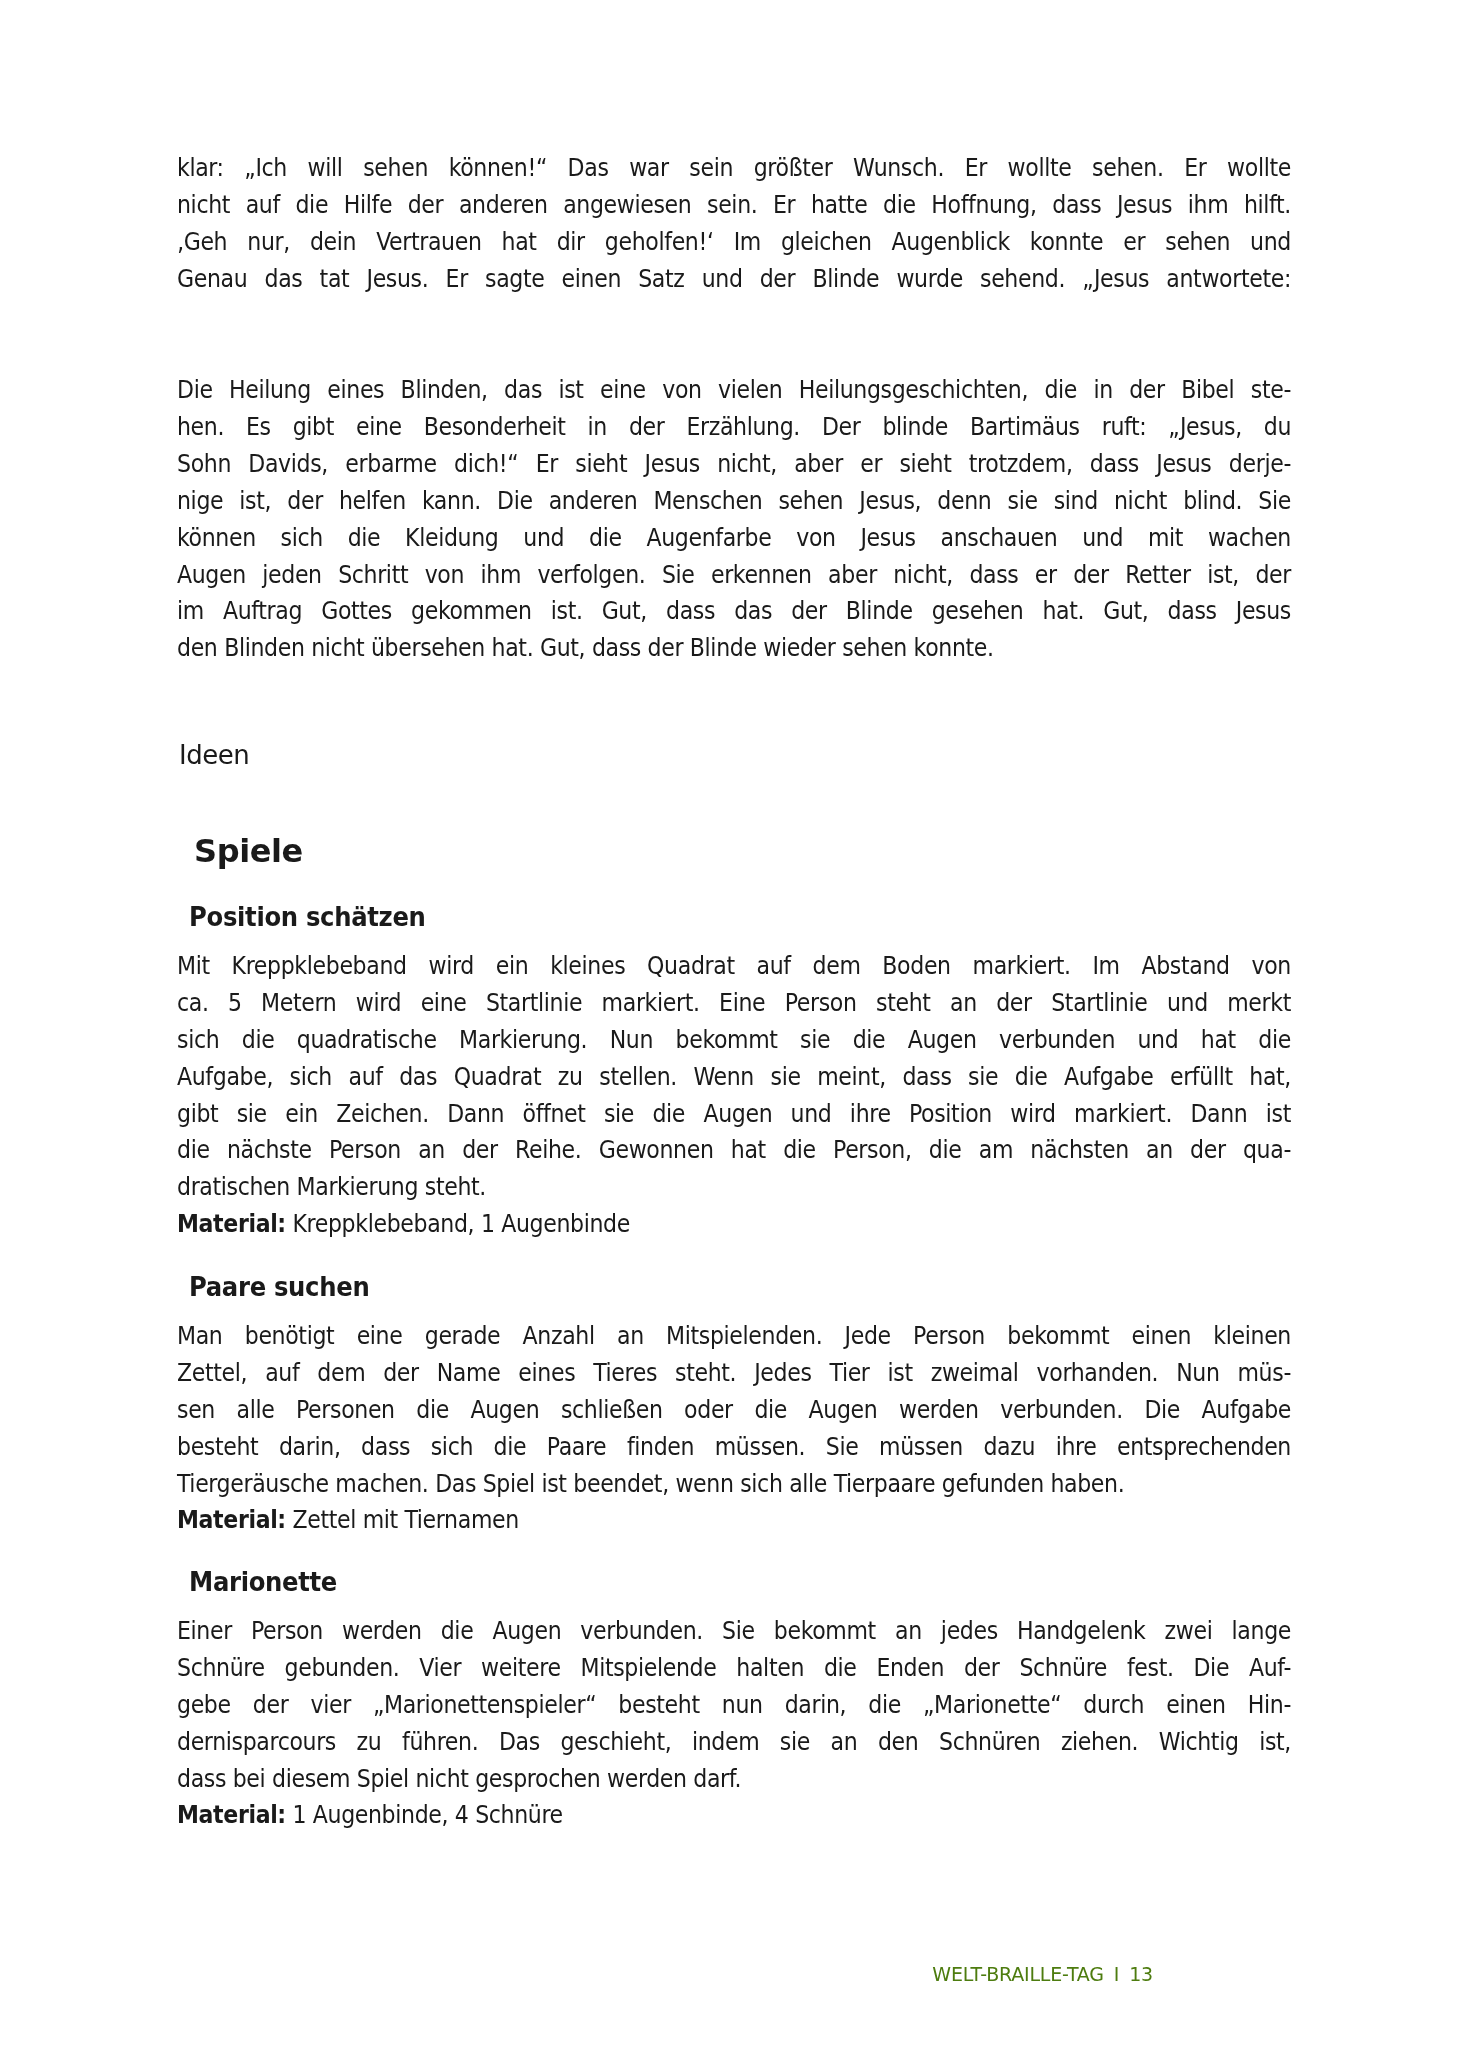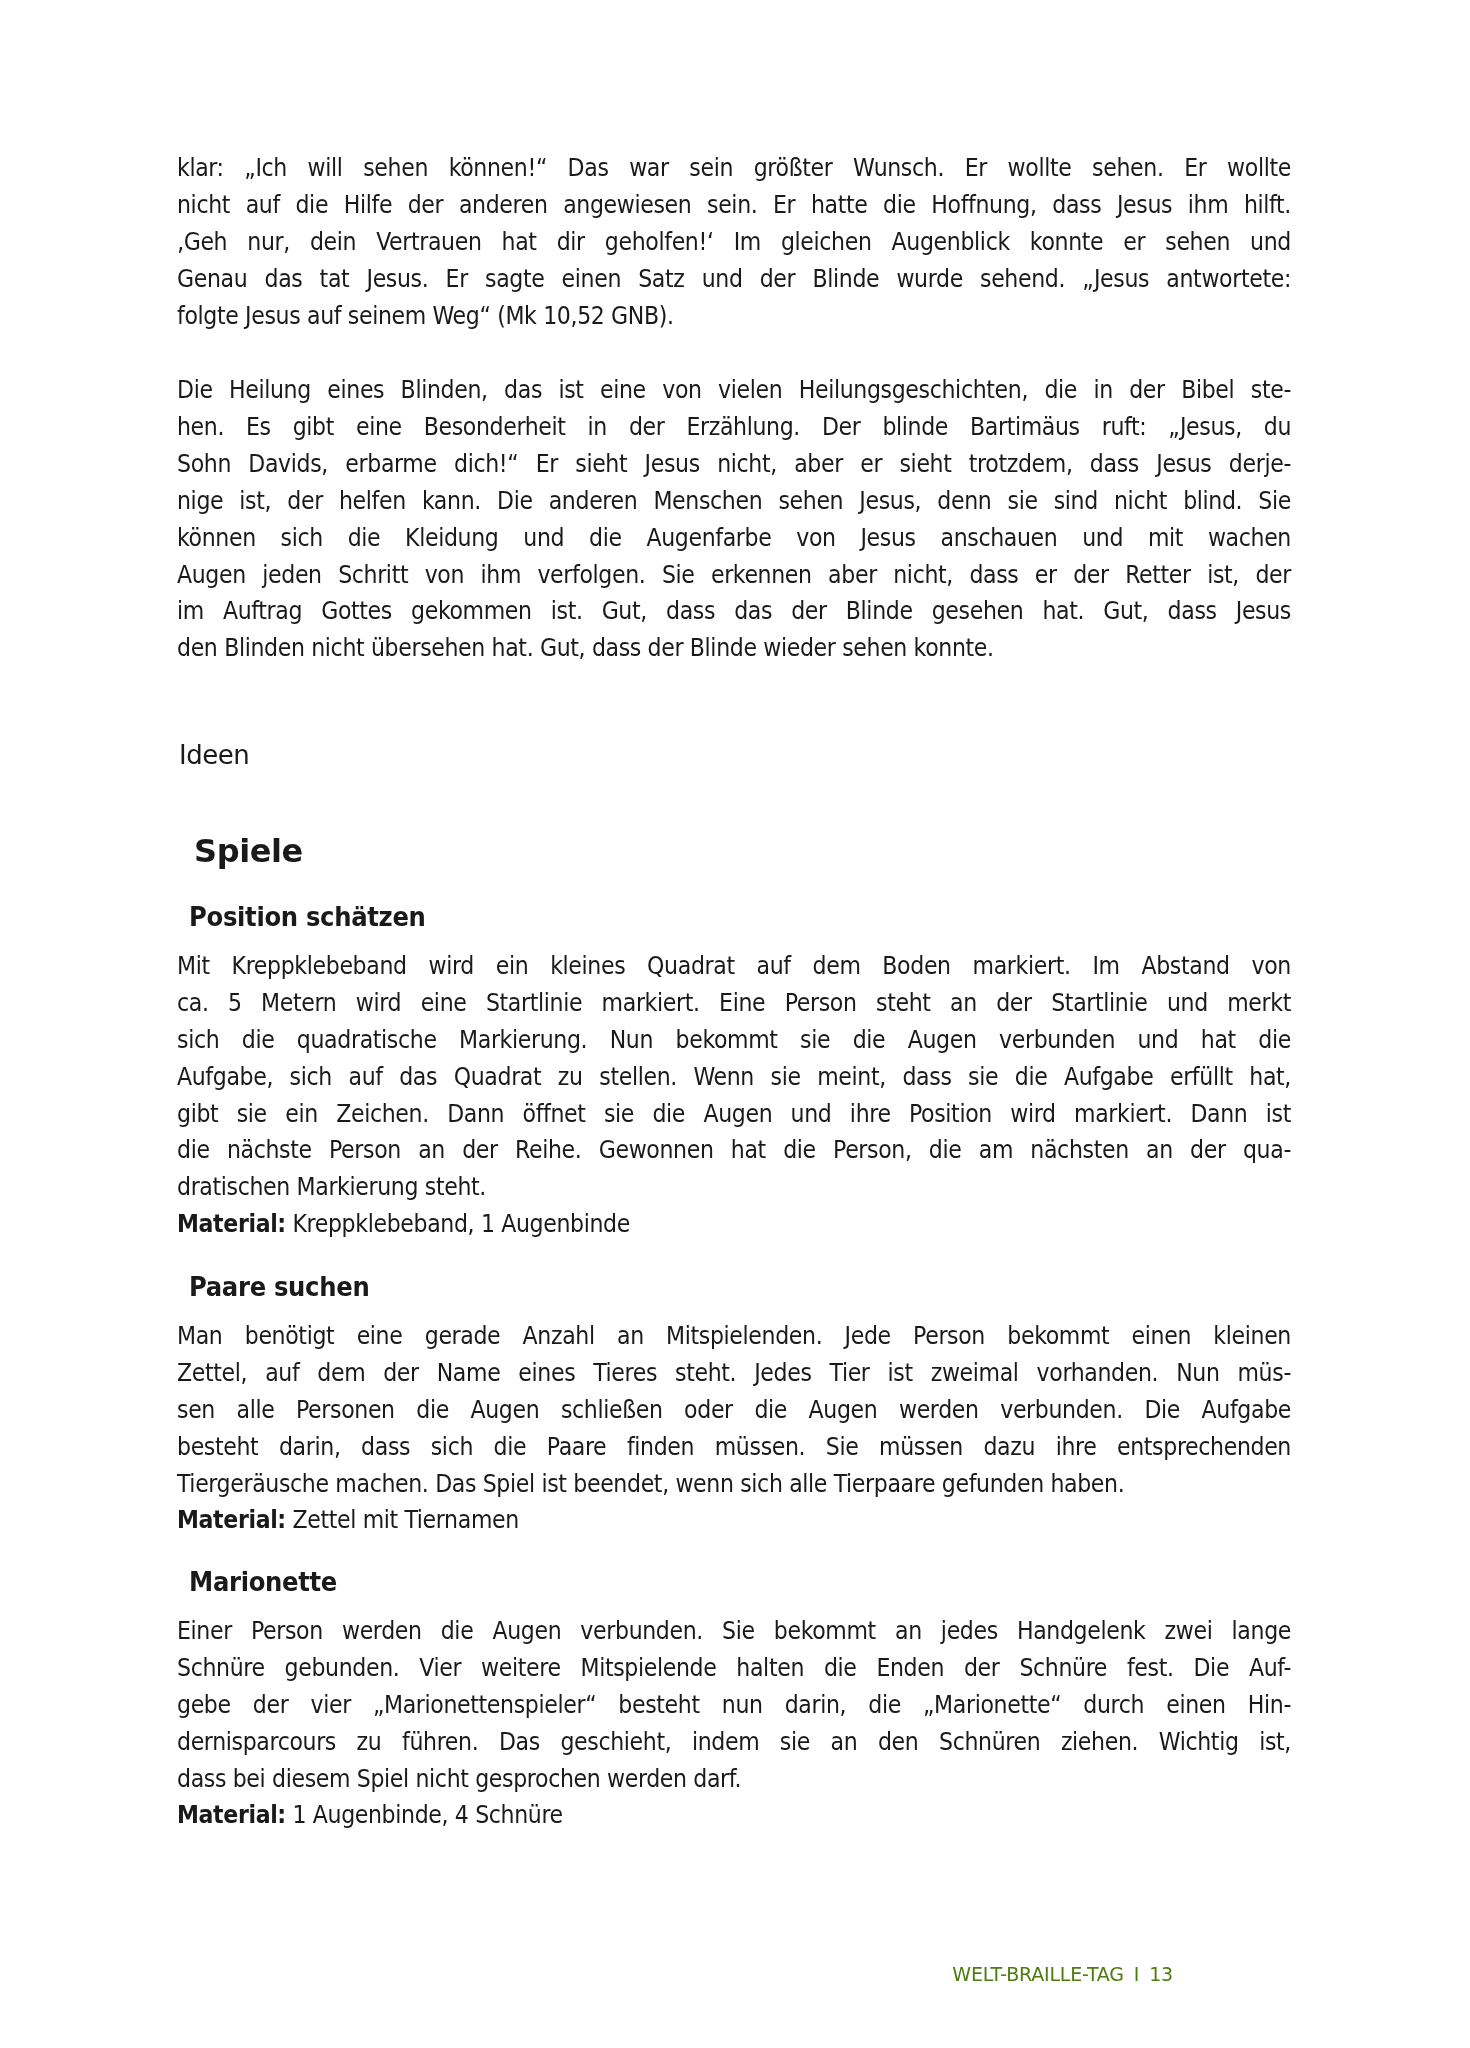--- a/index.html
+++ b/index.html
@@ -1,20 +1,20 @@
 <!DOCTYPE html>
 <html><head>
 <meta charset="utf-8">
 <style>
   html, body { margin: 0; padding: 0; background: #ffffff; }
   body {
     width: 1470px; height: 2048px; position: relative; overflow: hidden;
     font-family: "DejaVu Sans", sans-serif; color: #1a1a1a;
   }
-  .page { position: absolute; left: 0; top: 0; width: 1233px; height: 2048px; background: #fff; padding-left: 20px; }
+  .page { position: absolute; left: 0; top: 0; width: 1233px; height: 2048px; background: #fff; }
   .col { position: absolute; left: 177px; width: 1114px; }
   .para {
     font-family: "DejaVu Sans", sans-serif;
     font-size: 24.5px; line-height: 36.9px;
     text-align: justify; margin: 0;
     letter-spacing: -0.35px; word-spacing: 0px;
     font-stretch: condensed;
   }
   .para .line { display: block; text-align: justify; text-align-last: justify; white-space: nowrap; }
   .para .line.last { text-align-last: left; }
@@ -32,21 +32,20 @@
 </head>
 <body>
 
 <div class="page">
 
   <div class="col para" style="top:150px;">
     <span class="line">klar: „Ich will sehen können!“ Das war sein größter Wunsch. Er wollte sehen. Er wollte</span>
     <span class="line">nicht auf die Hilfe der anderen angewiesen sein. Er hatte die Hoffnung, dass Jesus ihm hilft.</span>
     <span class="line">‚Geh nur, dein Vertrauen hat dir geholfen!‘ Im gleichen Augenblick konnte er sehen und</span>
     <span class="line">Genau das tat Jesus. Er sagte einen Satz und der Blinde wurde sehend. „Jesus antwortete:</span>
-    <span class="line last">folgte Jesus auf seinem Weg“ (Mk 10,52 GNB).</span>
   </div>
 
   <div class="col para" style="top:372px;">
     <span class="line">Die Heilung eines Blinden, das ist eine von vielen Heilungsgeschichten, die in der Bibel ste-</span>
     <span class="line">hen. Es gibt eine Besonderheit in der Erzählung. Der blinde Bartimäus ruft: „Jesus, du</span>
     <span class="line">Sohn Davids, erbarme dich!“ Er sieht Jesus nicht, aber er sieht trotzdem, dass Jesus derje-</span>
     <span class="line">nige ist, der helfen kann. Die anderen Menschen sehen Jesus, denn sie sind nicht blind. Sie</span>
     <span class="line">können sich die Kleidung und die Augenfarbe von Jesus anschauen und mit wachen</span>
     <span class="line">Augen jeden Schritt von ihm verfolgen. Sie erkennen aber nicht, dass er der Retter ist, der</span>
     <span class="line">im Auftrag Gottes gekommen ist. Gut, dass das der Blinde gesehen hat. Gut, dass Jesus</span>

